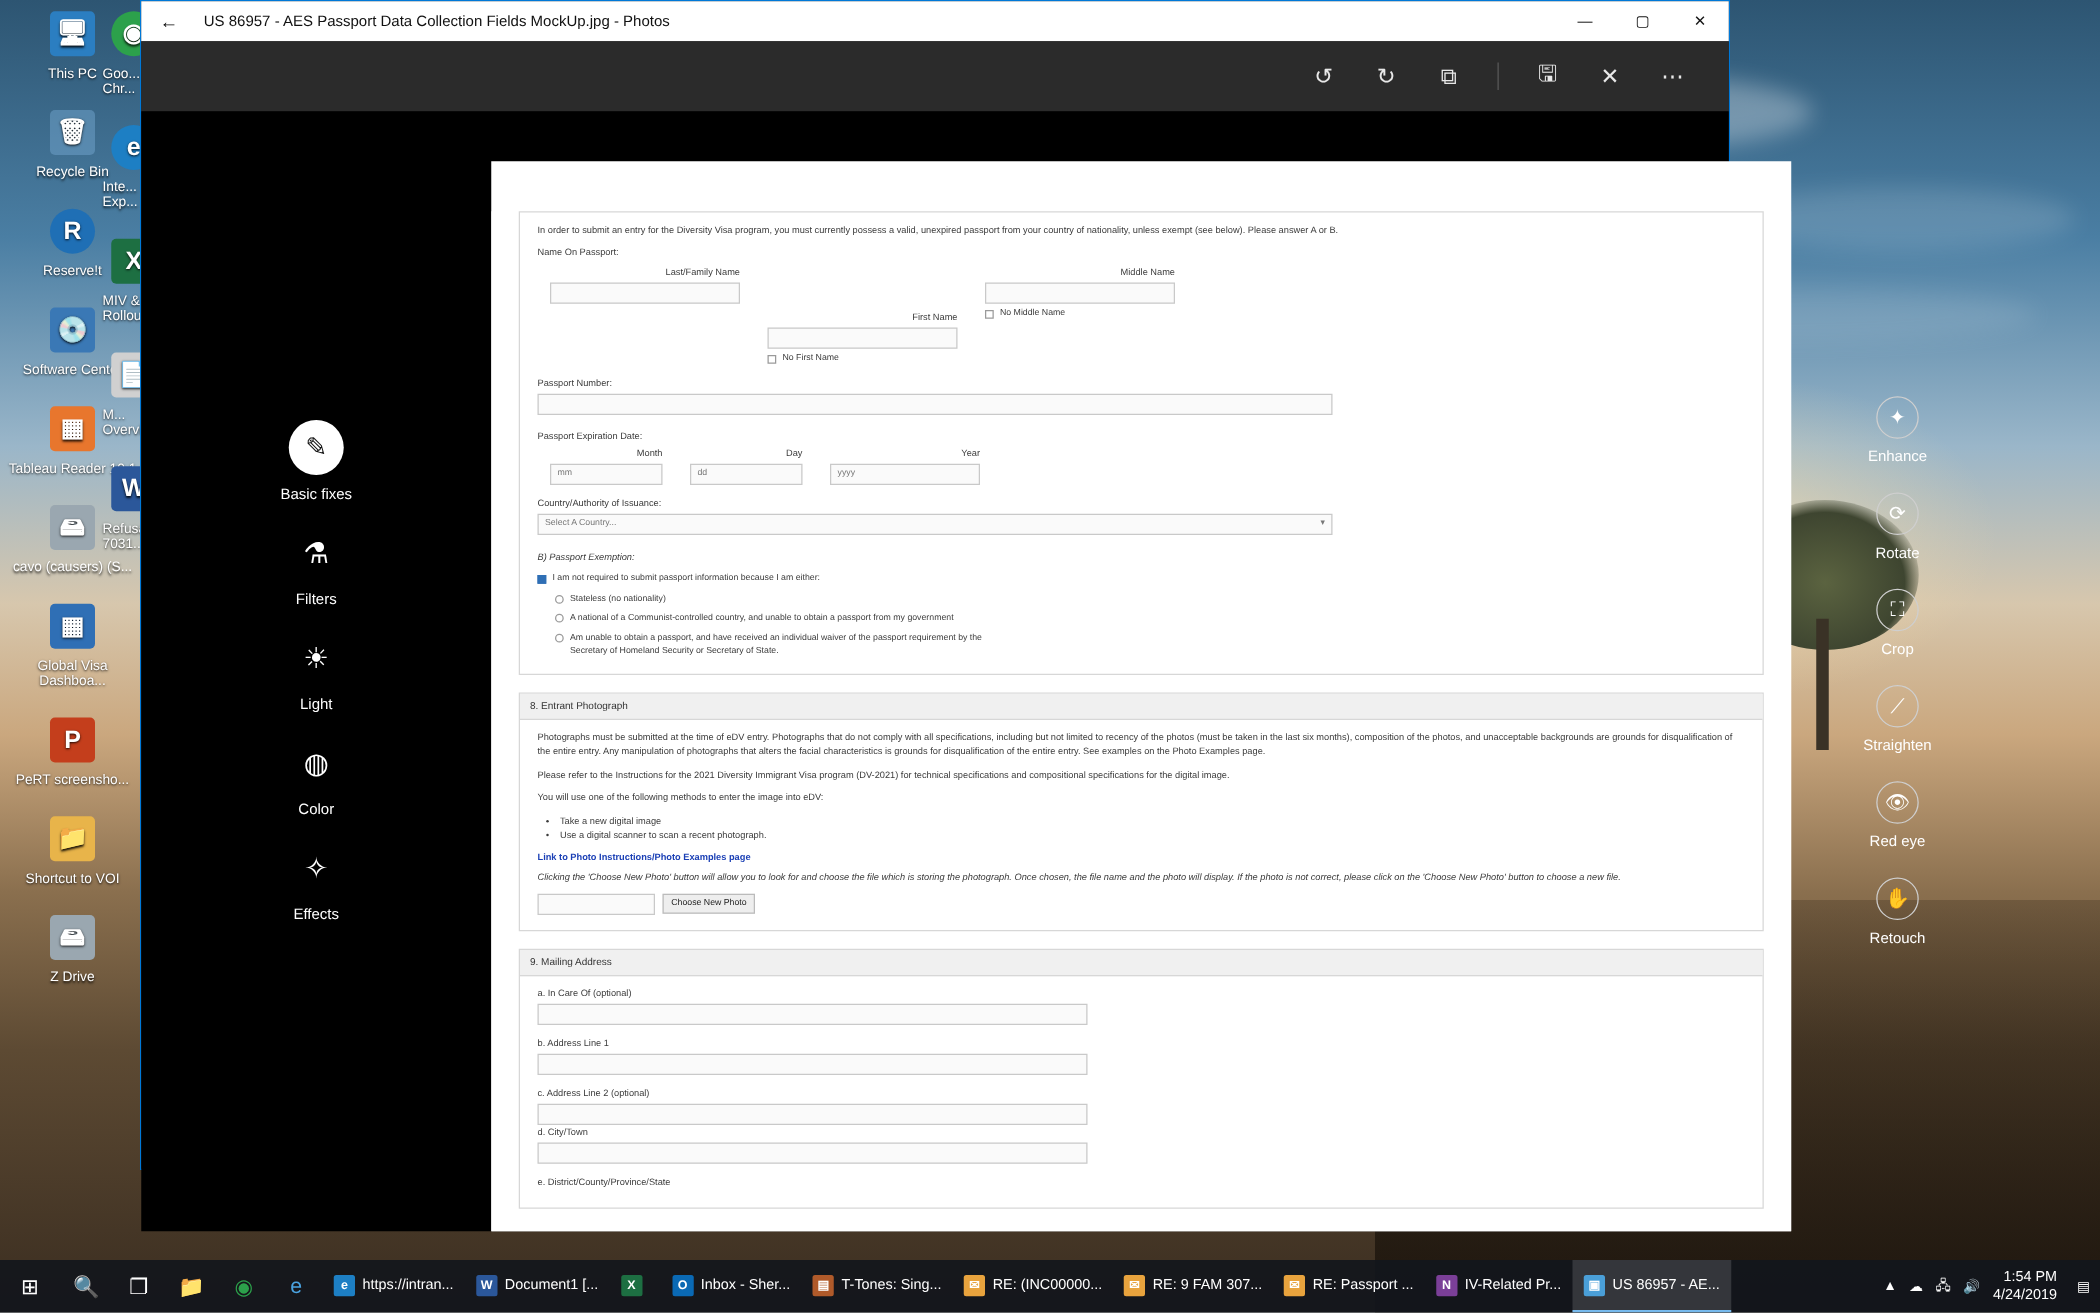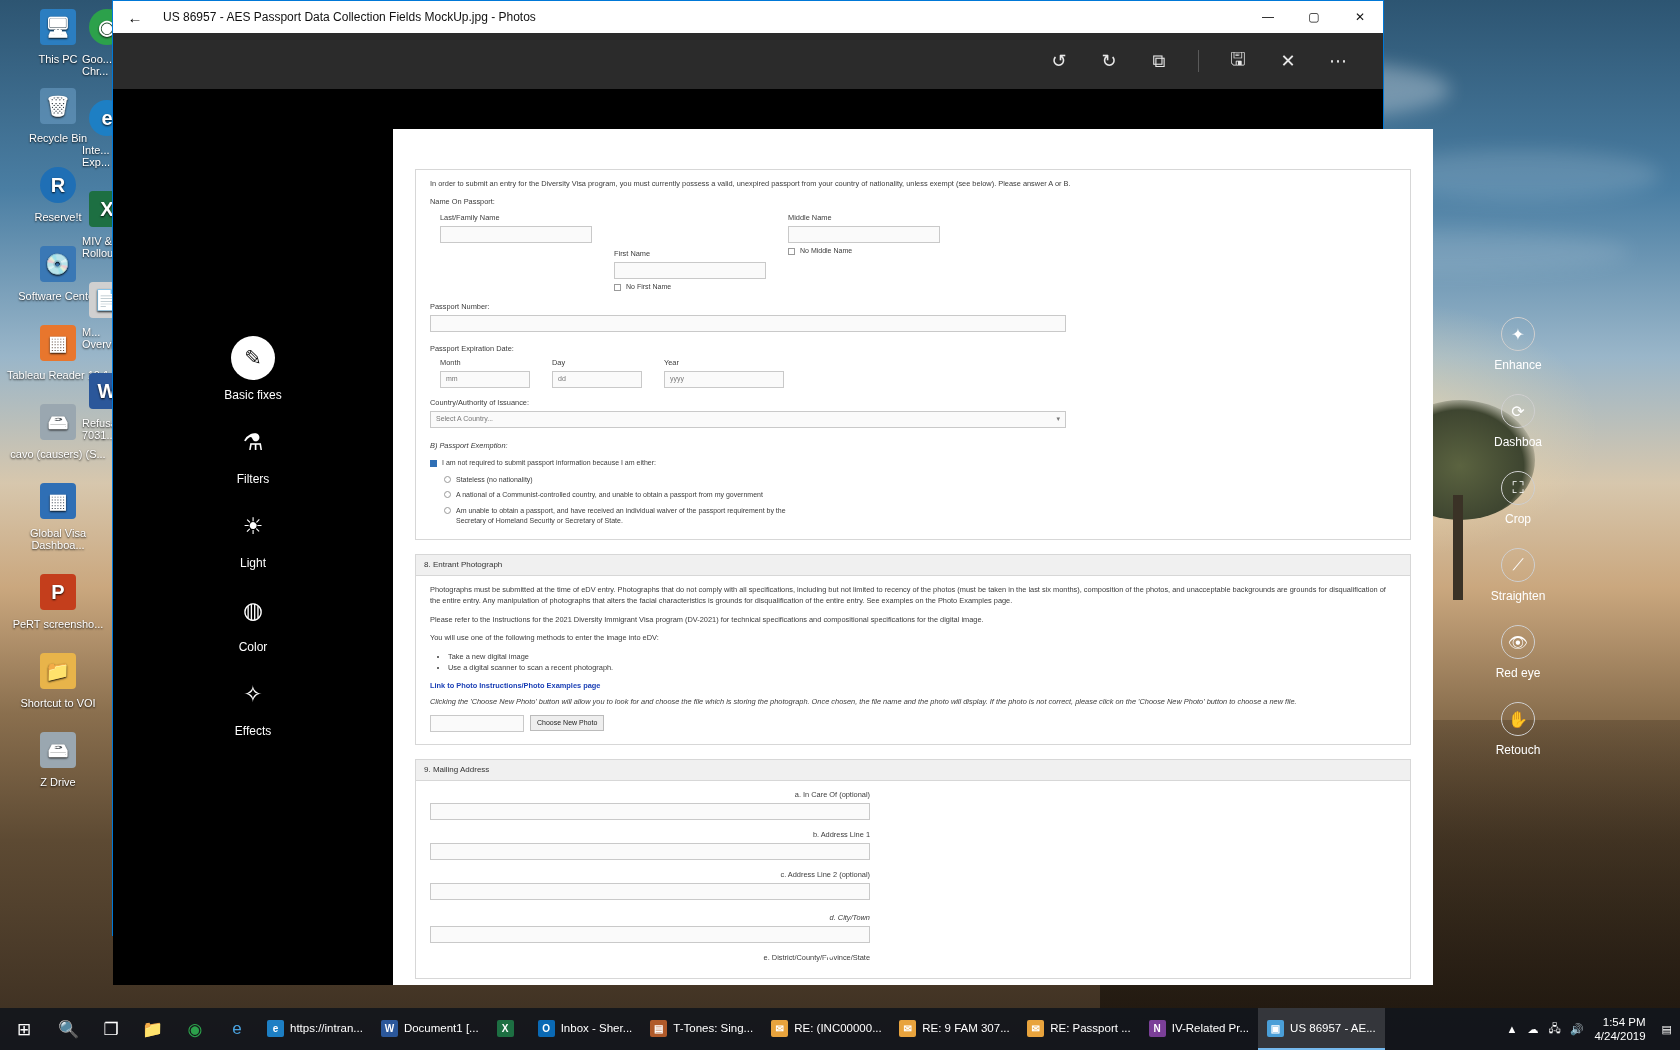--- a/index.html
+++ b/index.html
@@ -106,21 +106,21 @@
   }
   #doc-scroll { width:1040px; height:856px; overflow:hidden; background:#fff; margin-top:40px; }
 
   .sec { border:1px solid #d7d7d7; margin:0 22px 14px; background:#fff; }
   .sec-head { background:#f0f0f0; border-bottom:1px solid #d7d7d7; padding:4px 8px; font-size:8px; color:#333; }
   .sec-body { padding:8px 14px 12px; }
   .p { margin:0 0 7px; color:#3b3b3b; font-size:7.4px; line-height:1.55; }
   .lbl { font-size:7.4px; color:#3b3b3b; margin:0 0 3px; }
   .fld { height:17px; border:1px solid #c9c9c9; background:#fafafa; width:100%; }
   .row { display:flex; gap:22px; margin-bottom:6px; }
-  .col { display:flex; flex-direction:column; }
+  .col { display:flex; flex-direction:column;text-align:right; }
   .chk { display:flex; align-items:center; gap:5px; font-size:7px; color:#3b3b3b; margin-top:3px; }
   .box { width:7px;height:7px;border:1px solid #9a9a9a;background:#fff;flex:0 0 auto; }
   .box.checked { background:#2f6fb5; border-color:#2f6fb5; }
   .radio { width:7px;height:7px;border:1px solid #9a9a9a;border-radius:50%;background:#fff;flex:0 0 auto;margin-top:1px; }
   .sel { height:17px;border:1px solid #c9c9c9;background:#fafafa;display:flex;align-items:center;justify-content:space-between;padding:0 5px;font-size:7px;color:#777; }
   .bluelink { color:#1a3fb5; font-weight:bold; font-size:7.4px; }
   ul.bul { margin:3px 0 7px 18px; padding:0; font-size:7.4px; color:#3b3b3b; }
   .btn-sm { border:1px solid #bbb; background:#eee; font-size:7px; padding:2px 6px; color:#222; }
 
   
@@ -402,28 +402,28 @@
               <div style="display:flex;gap:6px;align-items:center;margin-top:4px;">
                 <div class="fld" style="width:94px;"></div>
                 <div class="btn-sm">Choose New Photo</div>
               </div>
             </div>
           </div>
 
           <div class="sec">
             <div class="sec-head">9. Mailing Address</div>
             <div class="sec-body" style="padding-left:14px;">
-              <div style="width:440px;text-align:right;">
+              <div style="width:440px;">
                 <div class="lbl">a. In Care Of (optional)</div>
                 <div class="fld"></div>
                 <div class="lbl" style="margin-top:9px;">b. Address Line 1</div>
                 <div class="fld"></div>
                 <div class="lbl" style="margin-top:9px;">c. Address Line 2 (optional)</div>
                 <div class="fld"></div>
-                <div class="lbl" style="margin-top:12px;font-style:italic;">d. City/Town</div>
+                <div class="lbl" style="margin-top:0;">d. City/Town</div>
                 <div class="fld"></div>
                 <div class="lbl" style="margin-top:9px;">e. District/County/Province/State</div>
 
               </div>
             </div>
           </div>
 
         </div>
       </div>
 
@@ -440,21 +440,21 @@
       </div>
     </div>
 
     <div id="right-rail">
       <div class="rr-item">
         <div class="circle">✦</div>
         <div>Enhance</div>
       </div>
       <div class="rr-item">
         <div class="circle">⟳</div>
-        <div>Dashboa</div>
+        <div>Rotate</div>
       </div>
       <div class="rr-item">
         <div class="circle">⛶</div>
         <div>Crop</div>
       </div>
       <div class="rr-item">
         <div class="circle">⟋</div>
         <div>Straighten</div>
       </div>
       <div class="rr-item">

